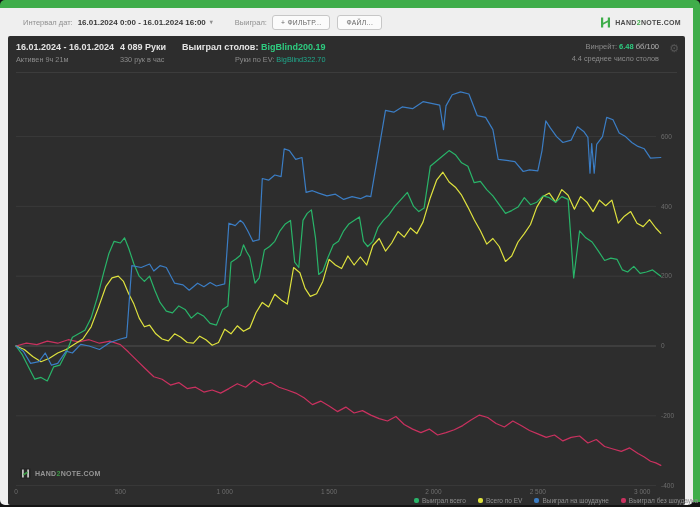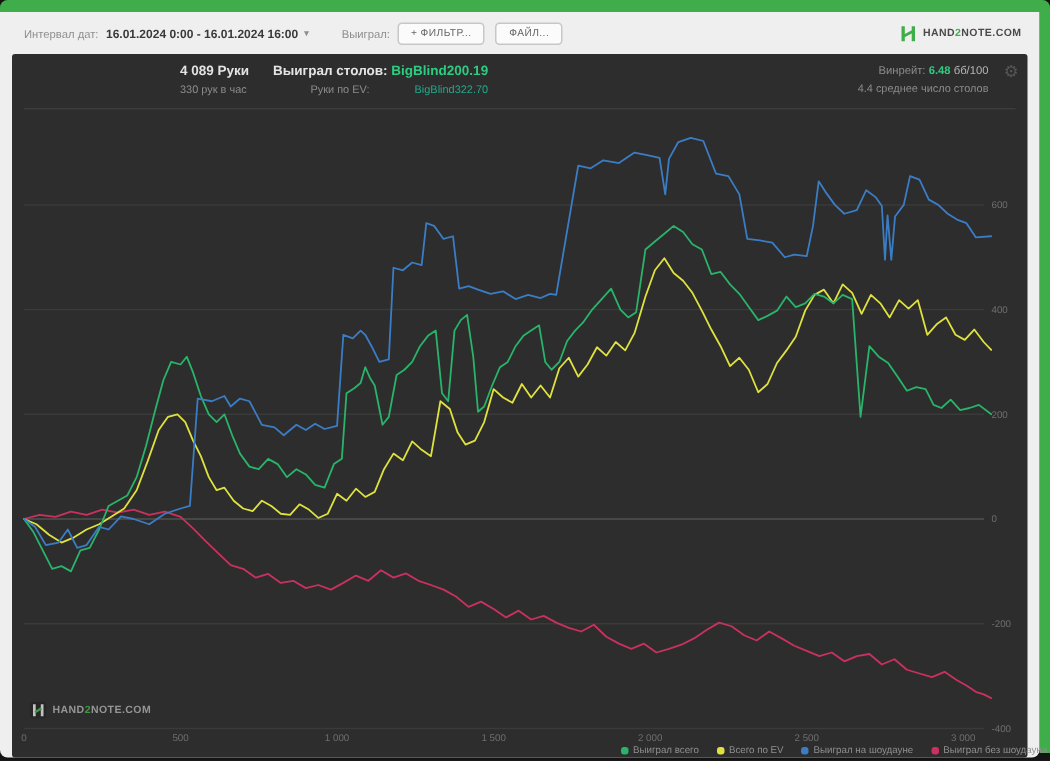--- a/index.html
+++ b/index.html
@@ -1,21 +1,21 @@
 <!DOCTYPE html>
 <html><head>
 <meta charset="utf-8">
 <style>
   html,body{margin:0;padding:0;background:#141414;}
   .stage{position:relative;width:700px;height:507px;background:#141414;overflow:hidden;font-family:"Liberation Sans",sans-serif;}
   .green-top{position:absolute;top:0;left:0;width:700px;height:8px;background:#3fad4a;border-radius:5px 5px 0 0;}
   .green-right{position:absolute;top:6px;right:0;width:7px;height:496px;background:#3fad4a;}
   .app{position:absolute;top:8px;left:0;width:693px;height:497px;background:#efefef;border-radius:0 0 5px 5px;}
   
-  .toolbar{position:absolute;top:0;left:0;right:0;height:28px;display:flex;align-items:center;padding-left:16px;}
+  .toolbar{position:absolute;top:0;left:0;right:0;height:28px;display:flex;align-items:center;padding-left:23px;}
   .tb-label{font-size:7.5px;color:#8f8f8f;margin-right:5px;}
   .tb-value{font-size:8px;color:#3a3a3a;font-weight:bold;cursor:pointer;display:flex;}
   .tb-caret{font-size:6px;color:#8f8f8f;margin-left:4px;}
   .tb-gap{width:22px;}
   .btn{background:#fbfbfb;border:1px solid #c7c7c7;border-radius:3px;font-size:6.8px;color:#666;
        padding:3px 8px;margin-right:7px;letter-spacing:.3px;cursor:pointer;font-family:"Liberation Sans",sans-serif;}
   .brand{position:absolute;right:12px;top:9px;display:flex;align-items:center;cursor:pointer;}
   .brand-text{font-size:7px;font-weight:bold;color:#4a4a4a;letter-spacing:.3px;margin-left:4px;}
   .brand-digit{color:#3fad4a;}
   .hlogo{display:inline-block;}
@@ -23,21 +23,21 @@
   .panel{position:absolute;top:28px;left:8px;width:677px;height:469px;background:#2d2d2d;border-radius:2px;}
   .p-head{position:absolute;top:0;left:0;right:0;height:36px;}
   .ph-col{position:absolute;top:6px;}
   .ph-line1{font-size:9px;font-weight:bold;color:#e4e4e4;white-space:nowrap;}
   .ph-line2{font-size:7.3px;color:#8b8b8b;margin-top:3px;white-space:nowrap;}
   .col-date{left:8px;}
   .col-hands{left:112px;}
   .col-won{left:174px;}
   .col-won .ph-line2{text-align:right;}
   .won-value{color:#2ecc80;margin-top:8px;}
-  .ev-value{color:#1fa98c;margin-left:28px;}
+  .ev-value{color:#1fa98c;}
   .col-winrate{right:26px;text-align:right;}
   .wr-line1{font-size:7.5px;color:#8b8b8b;white-space:nowrap;}
   .wr-value{color:#2ecc80;font-weight:bold;}
   .wr-units{color:#b5b5b5;}
   .gear{position:absolute;right:6px;top:7px;font-size:11px;color:#565656;cursor:pointer;line-height:11px;}
   .divider{position:absolute;top:36px;left:8px;right:8px;height:1px;background:#3c3c3c;}
   .chart-svg{position:absolute;top:37px;left:0;width:677px;height:432px;display:block;}
   
   .watermark{position:absolute;left:12px;bottom:26px;display:flex;align-items:center;opacity:.85;}
   .wm-text{font-size:7px;font-weight:bold;color:#a8a8a8;letter-spacing:.3px;margin-left:4px;}
@@ -72,20 +72,24 @@
           <rect x="7.8" y="0.5" width="2.2" height="10" fill="#3fad4a"></rect>
           <path d="M2.6 7 L8.4 4" stroke="#3fad4a" stroke-width="1.8"></path>
         </svg>
         <span class="brand-text"><span>HAND</span><span class="brand-digit">2</span><span>NOTE.COM</span></span>
       </span>
     </div>
 
     <div class="panel">
 
       <div class="p-head">
+        <div class="ph-col col-date">
+          <div class="ph-line1">16.01.2024 - 16.01.2024</div>
+          <div class="ph-line2">Активен 9ч 21м</div>
+        </div>
         <div class="ph-col col-hands">
           <div class="ph-line1">4 089 Руки</div>
           <div class="ph-line2">330 рук в час</div>
         </div>
         <div class="ph-col col-won">
           <div class="ph-line1">
             <span>Выиграл столов:</span>
             <span class="won-value">BigBlind200.19</span>
           </div>
           <div class="ph-line2">

